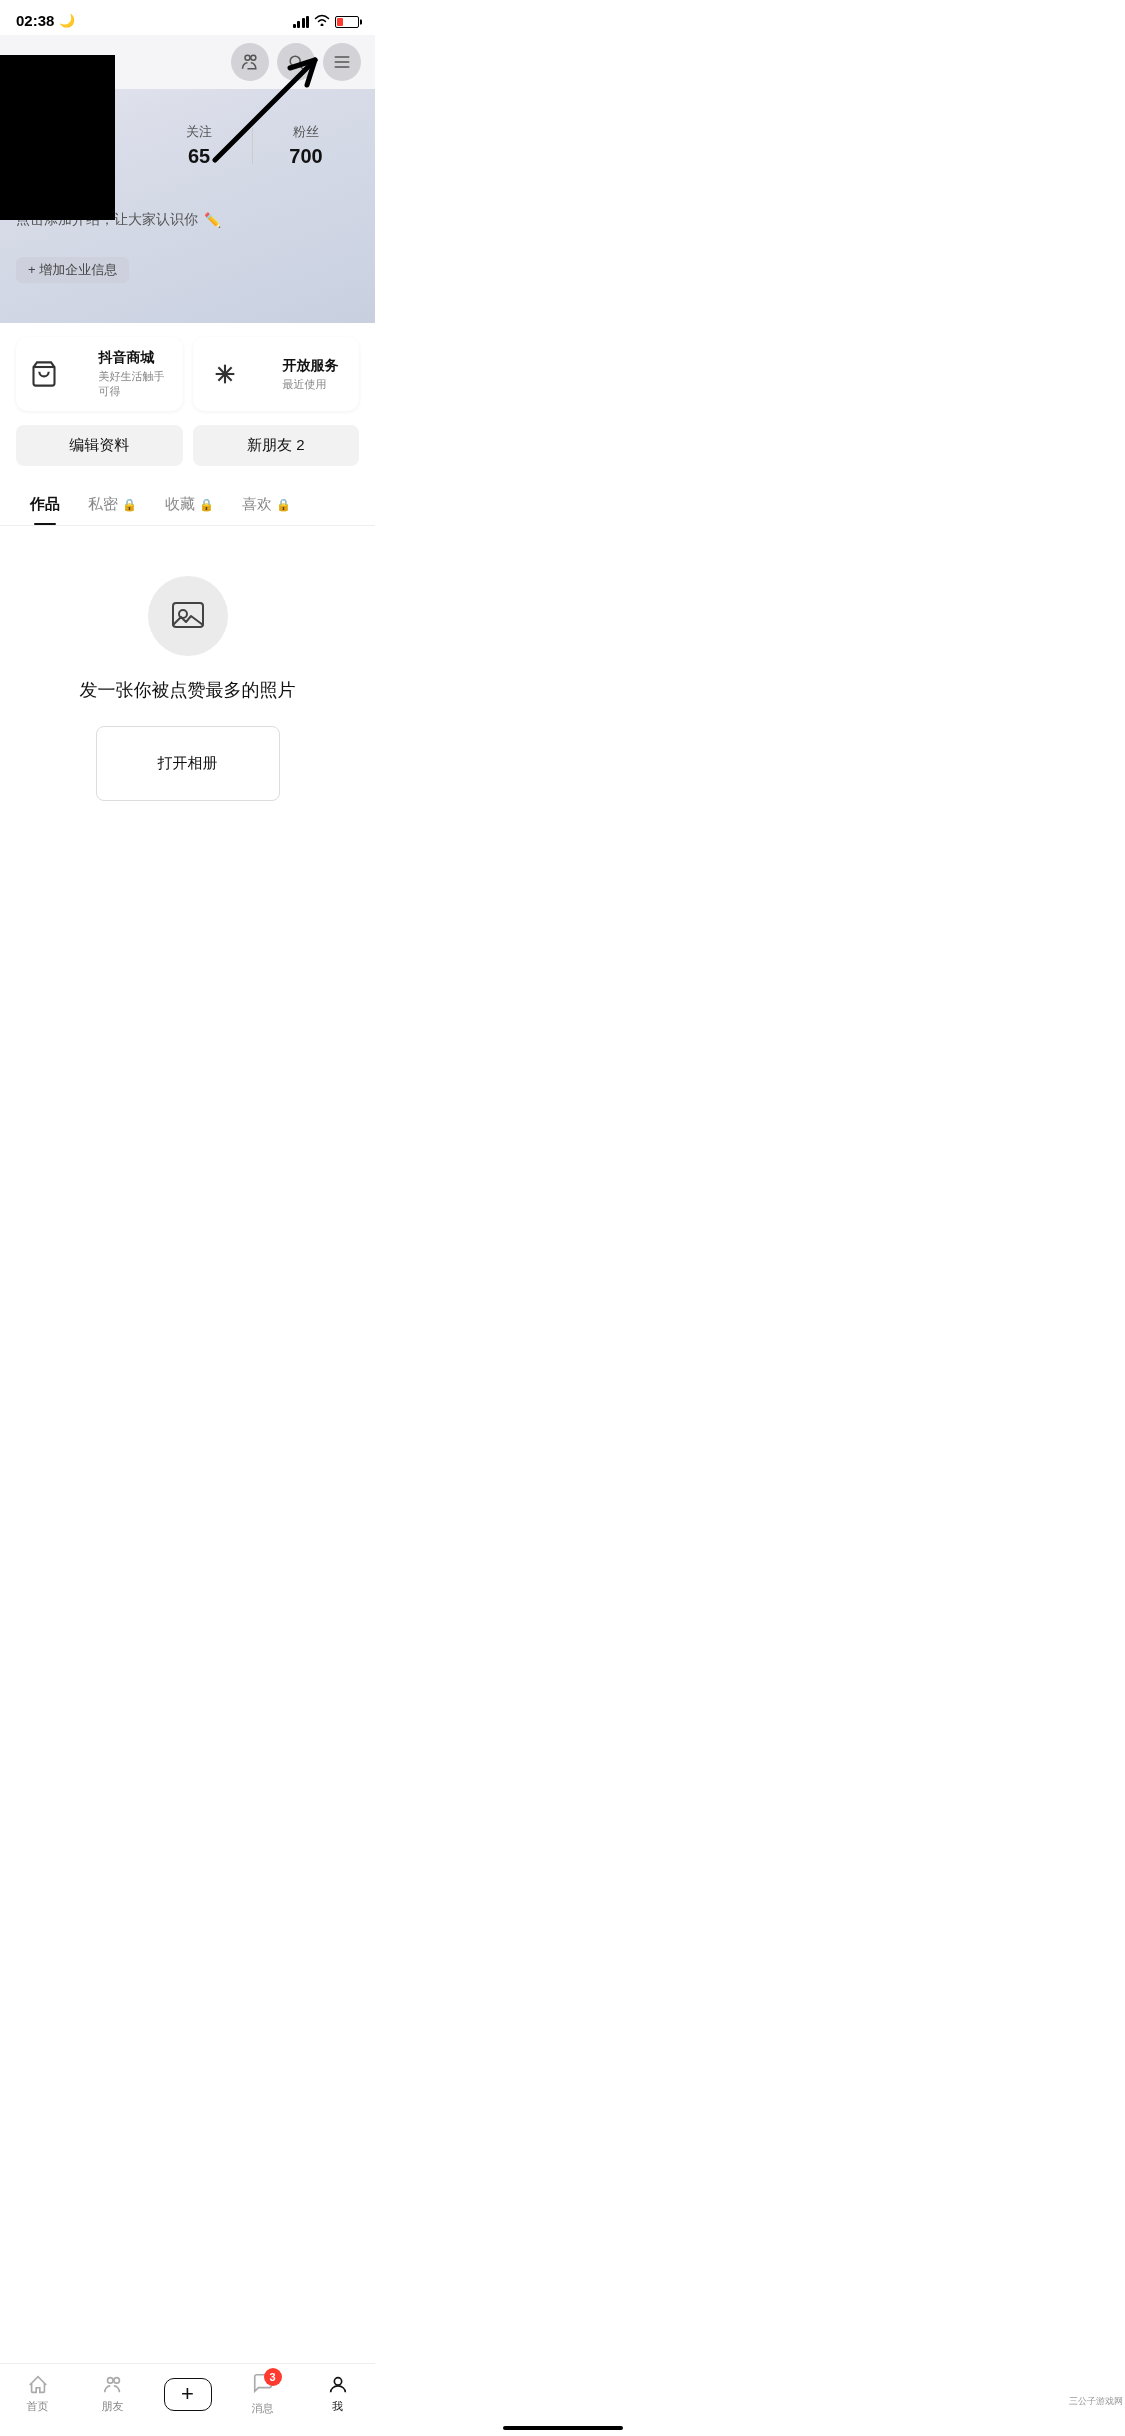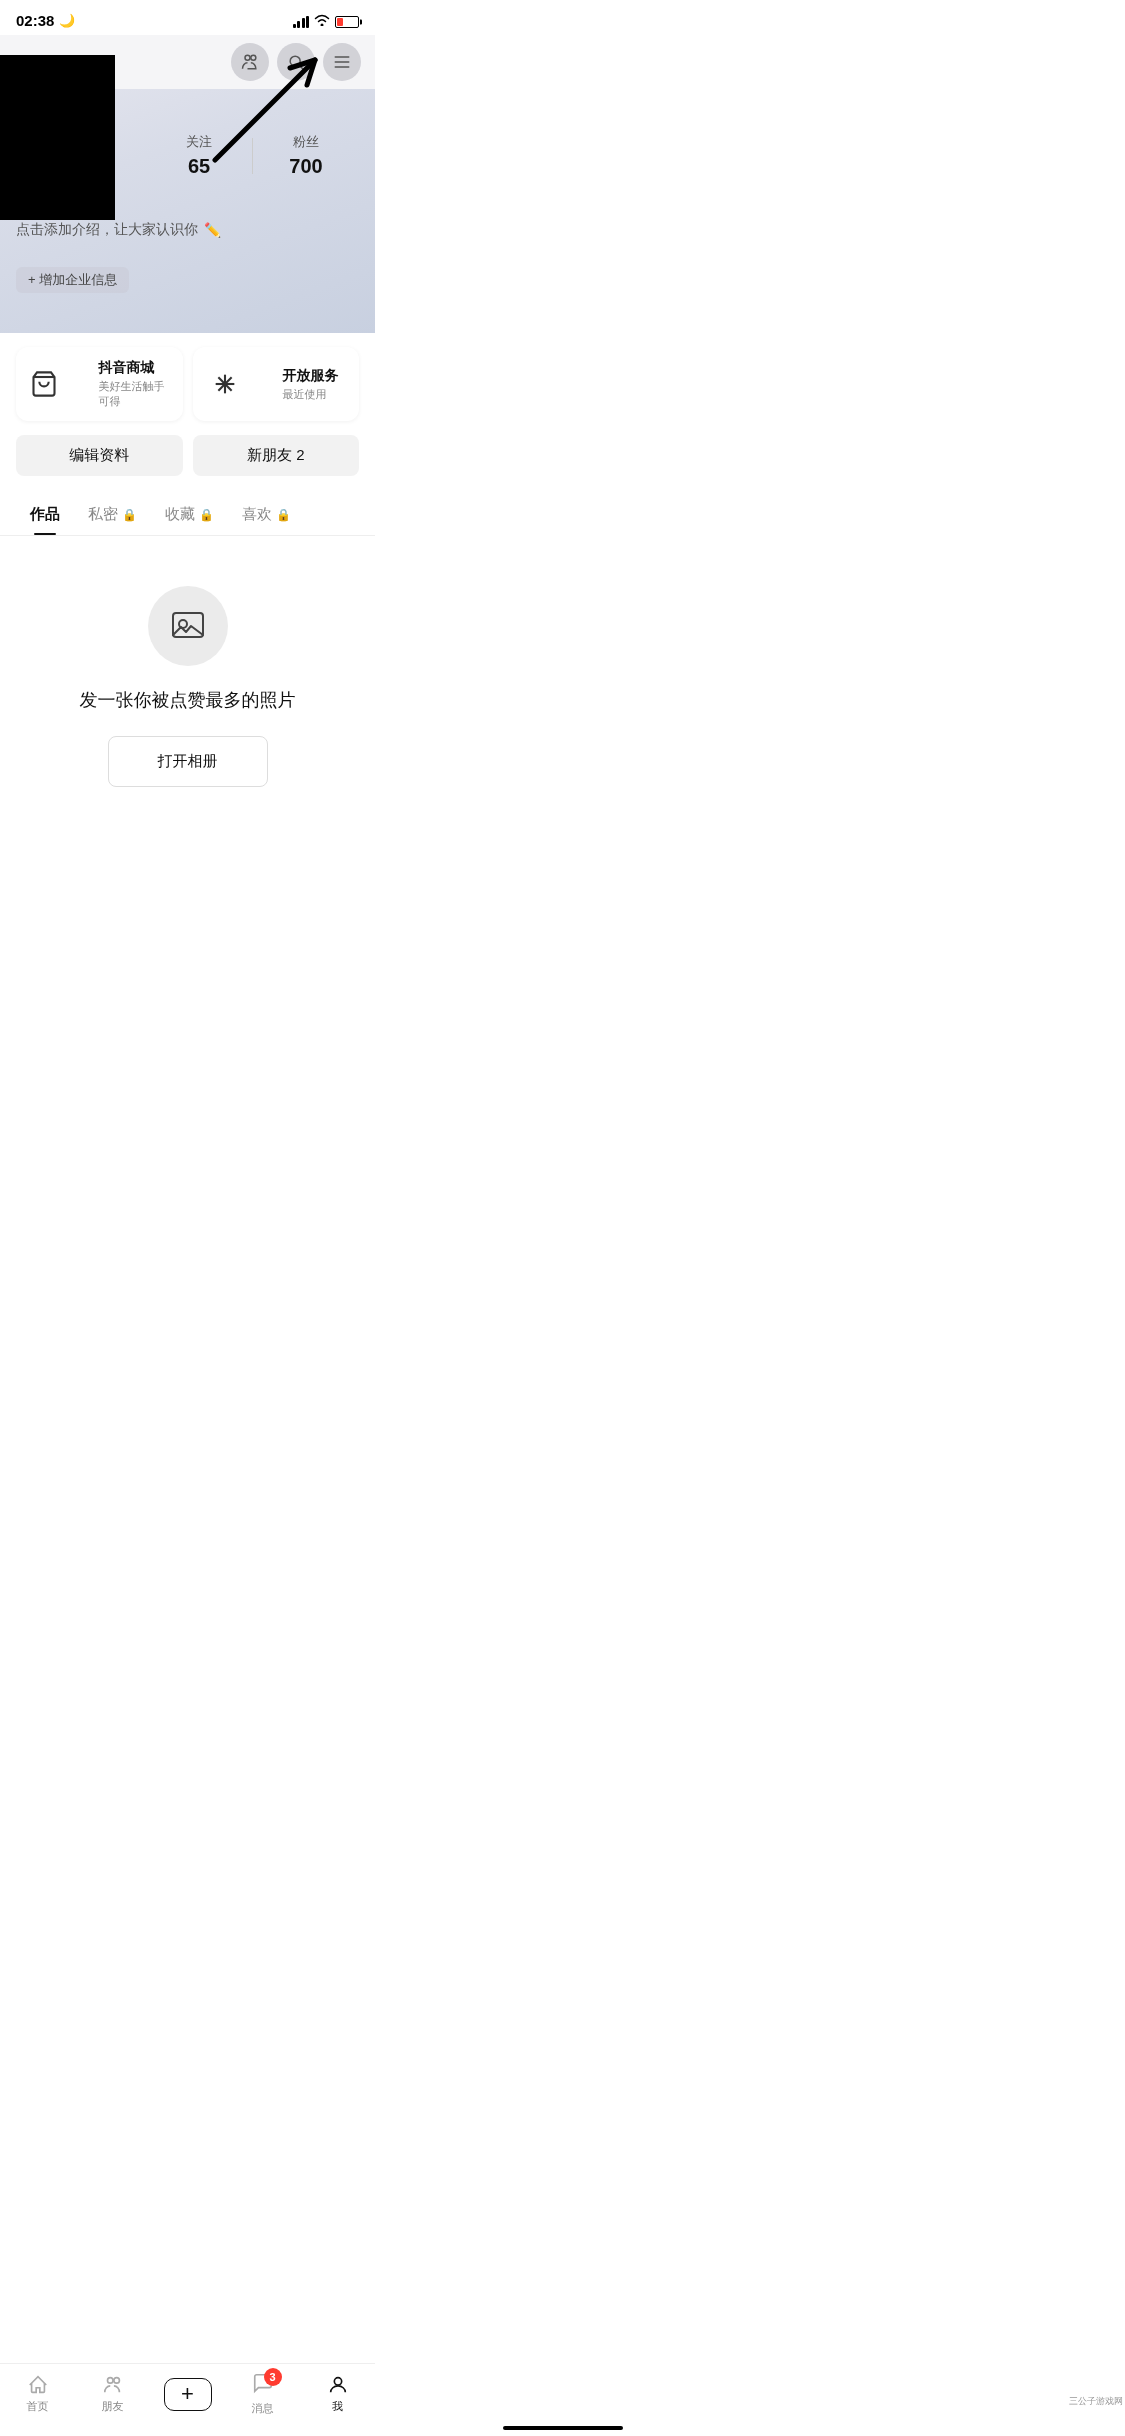--- a/index.html
+++ b/index.html
@@ -114,21 +114,21 @@
     
     .profile-bg {
       background: linear-gradient(160deg, #e8e8f0 0%, #d8dce8 40%, #c8d0e0 100%);
       padding-bottom: 16px;
     }
 
     
     .profile-row {
       display: flex;
       align-items: flex-start;
-      padding: 26px 16px 10px;
+      padding: 16px 16px 10px;
     }
     .avatar-area {
       width: 120px;
       flex-shrink: 0;
     }
     .avatar-container {
       width: 88px;
       height: 88px;
       border-radius: 50%;
       background: #ddd;
@@ -331,22 +331,22 @@
       height: 36px;
     }
     .empty-title {
       font-size: 18px;
       font-weight: 500;
       color: #111;
       margin-bottom: 24px;
       text-align: center;
     }
     .open-album-btn {
-      width: 160px;
-      padding: 15px 0;
+      width: 184px;
+      padding: 27px 0;
       background: #fff;
       border: 1.5px solid #ddd;
       border-radius: 8px;
       font-size: 15px;
       font-weight: 500;
       color: #111;
       text-align: center;
       cursor: pointer;
     }
 

